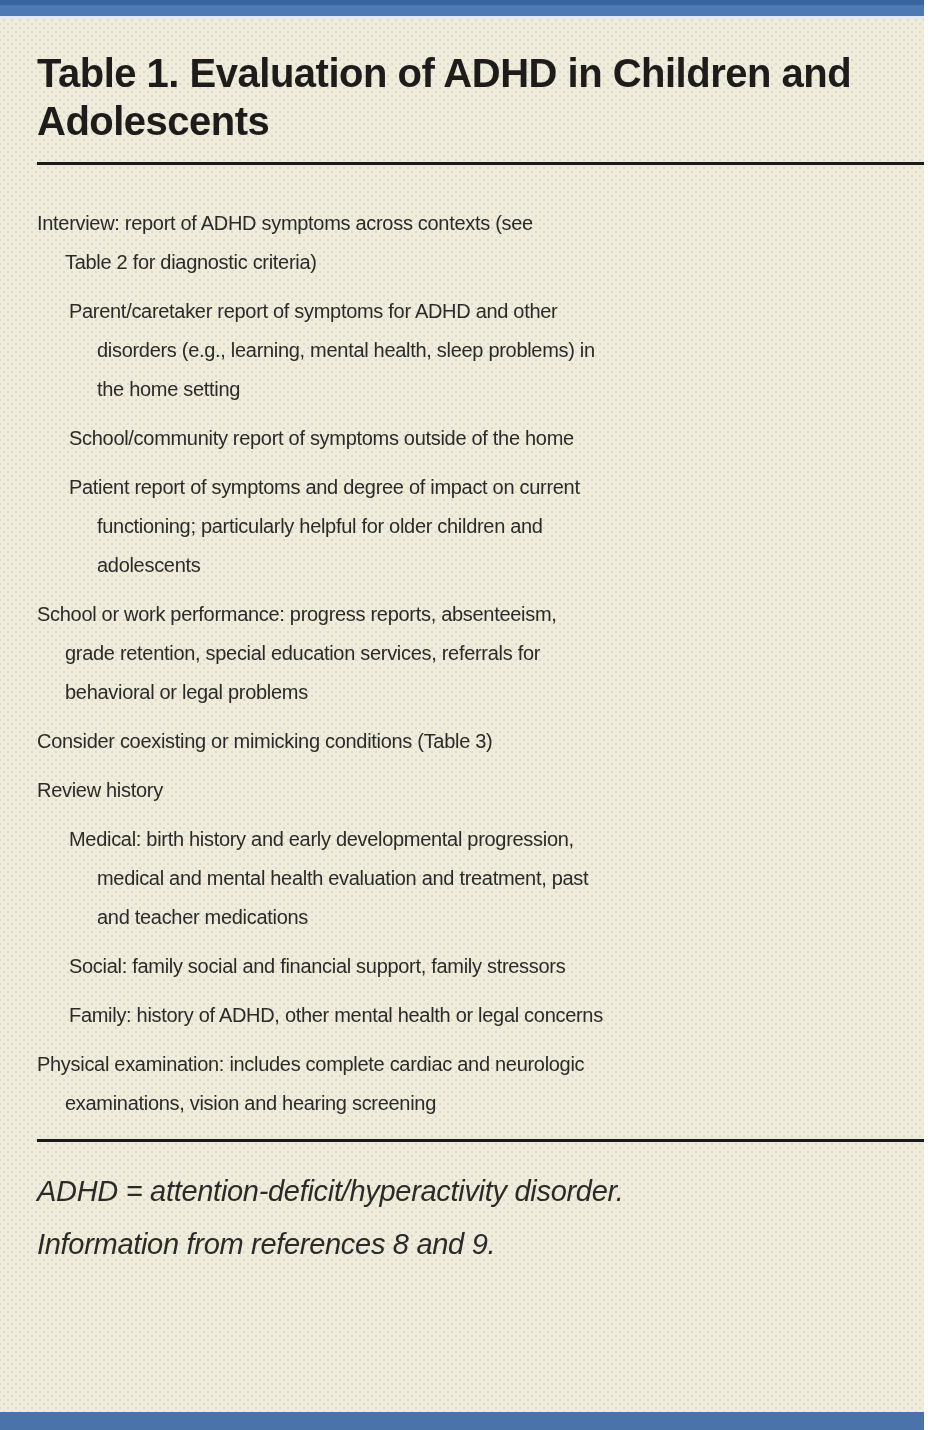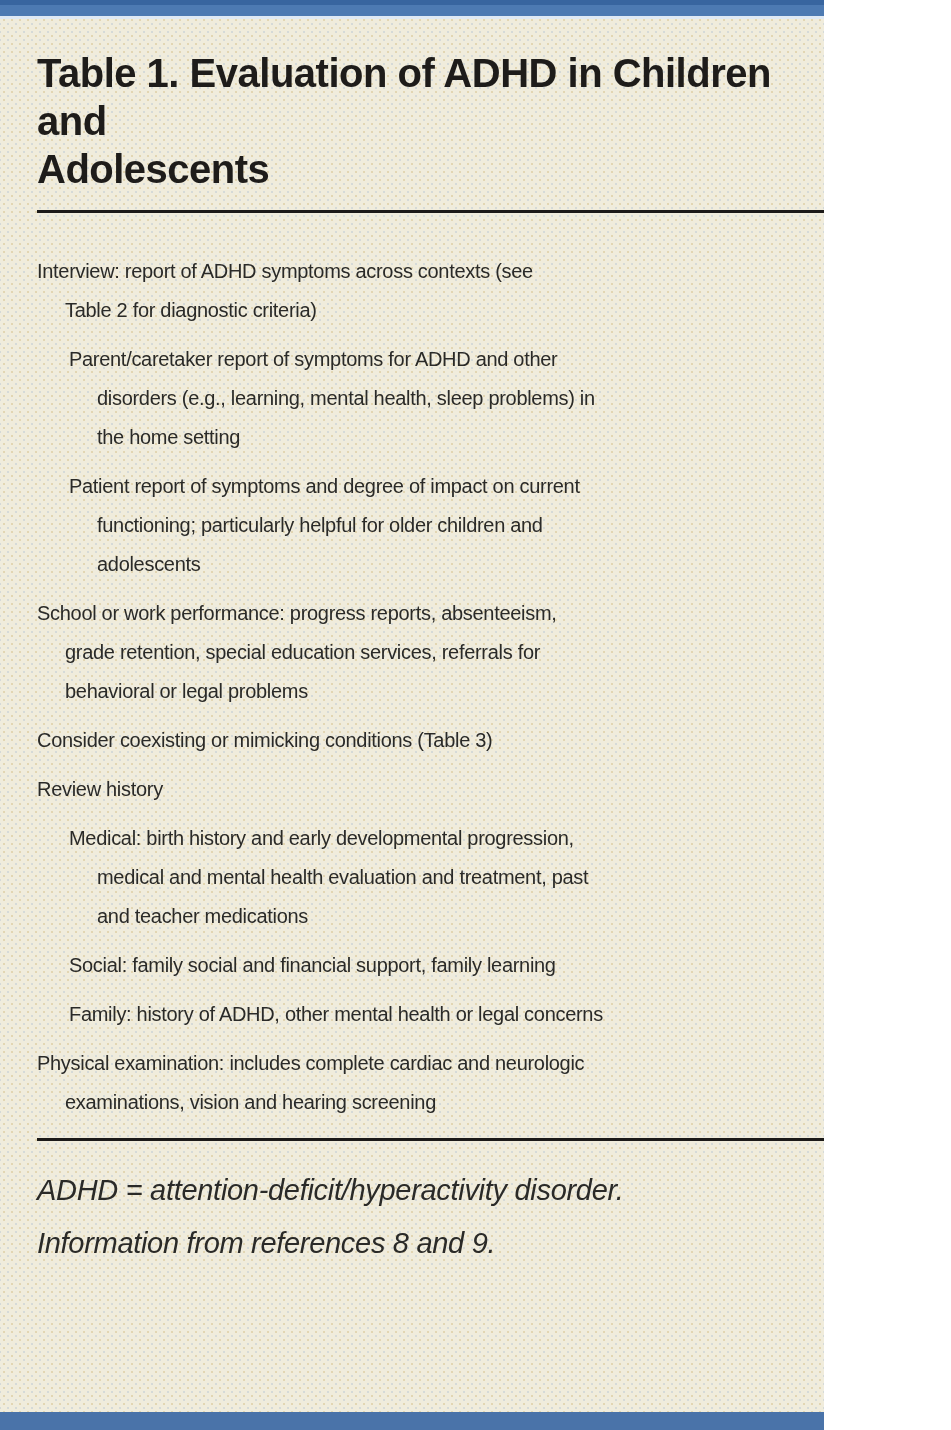--- a/index.html
+++ b/index.html
@@ -1,21 +1,21 @@
 <!DOCTYPE html>
 <html><head>
 <meta charset="utf-8">
 <style>
   * { margin: 0; padding: 0; box-sizing: border-box; }
   html, body { width: 951px; }
   body { font-family: "Liberation Sans", sans-serif; }
 
   .page {
     position: relative;
-    width: 824px;
+    width: 924px;
     height: 1430px;
     background-color: #f0ecdc;
     
     background-image:
       radial-gradient(circle, rgba(209,186,128,0.45) 1.1px, rgba(0,0,0,0) 1.3px),
       radial-gradient(circle, rgba(150,175,205,0.30) 1.0px, rgba(0,0,0,0) 1.2px);
     background-size: 8px 8px, 8px 8px;
     background-position: 0 0, 4px 4px;
     overflow: hidden;
   }
@@ -93,32 +93,33 @@
 Adolescents</h1>
 
     <div class="rule rule-top"></div>
 
     <div class="list">
       <div class="item lvl0">Interview: report of ADHD symptoms across contexts (see
 Table 2 for diagnostic criteria)</div>
       <div class="item lvl1">Parent/caretaker report of symptoms for ADHD and other
 disorders (e.g., learning, mental health, sleep problems) in
 the home setting</div>
+      <div class="item lvl1">School/community report of symptoms outside of the home</div>
       <div class="item lvl1">Patient report of symptoms and degree of impact on current
 functioning; particularly helpful for older children and
 adolescents</div>
       <div class="item lvl0">School or work performance: progress reports, absenteeism,
 grade retention, special education services, referrals for
 behavioral or legal problems</div>
       <div class="item lvl0">Consider coexisting or mimicking conditions (Table 3)</div>
       <div class="item lvl0">Review history</div>
       <div class="item lvl1">Medical: birth history and early developmental progression,
 medical and mental health evaluation and treatment, past
 and teacher medications</div>
-      <div class="item lvl1">Social: family social and financial support, family learning</div>
+      <div class="item lvl1">Social: family social and financial support, family stressors</div>
       <div class="item lvl1">Family: history of ADHD, other mental health or legal concerns</div>
       <div class="item lvl0">Physical examination: includes complete cardiac and neurologic
 examinations, vision and hearing screening</div>
     </div>
 
     <div class="rule rule-bottom"></div>
 
     <div class="footnotes">
       <p class="footnote">ADHD = attention-deficit/hyperactivity disorder.</p>
       <p class="footnote">Information from references 8 and 9.</p>

